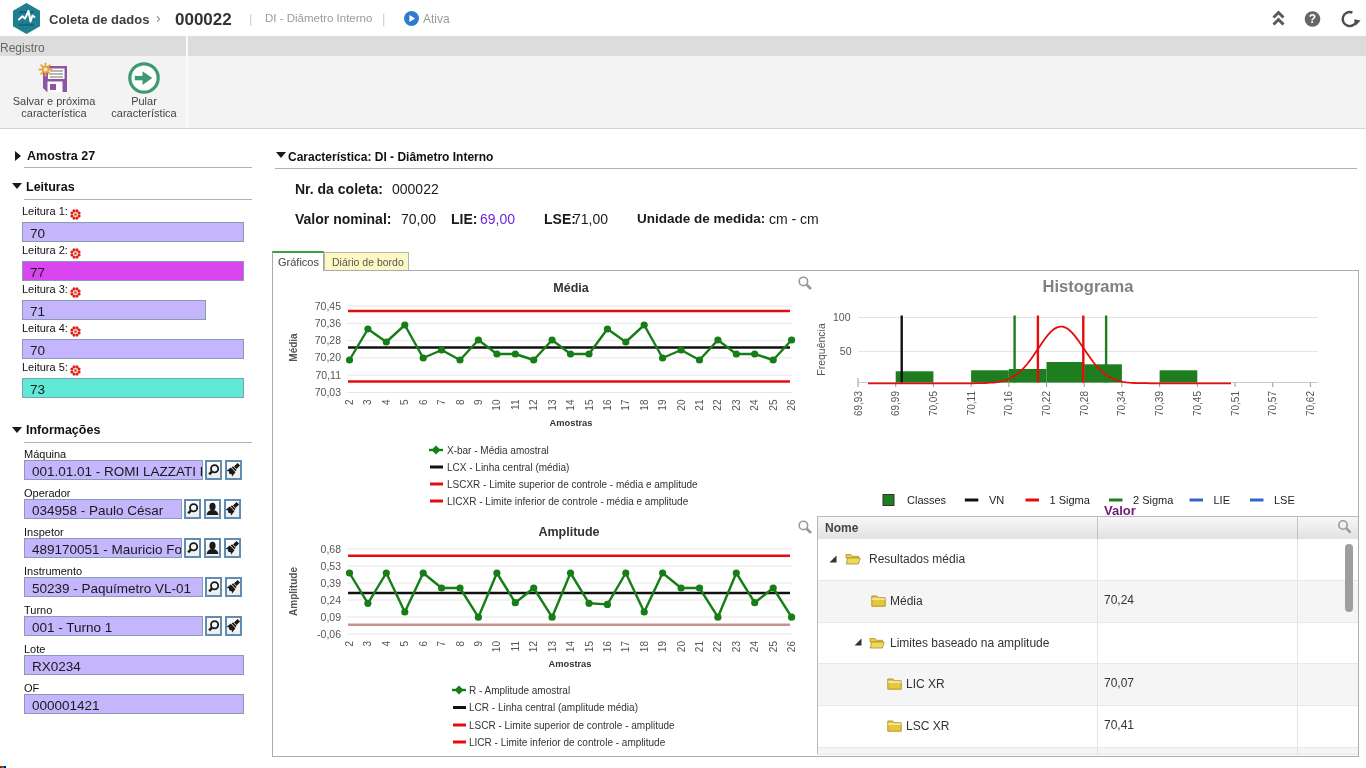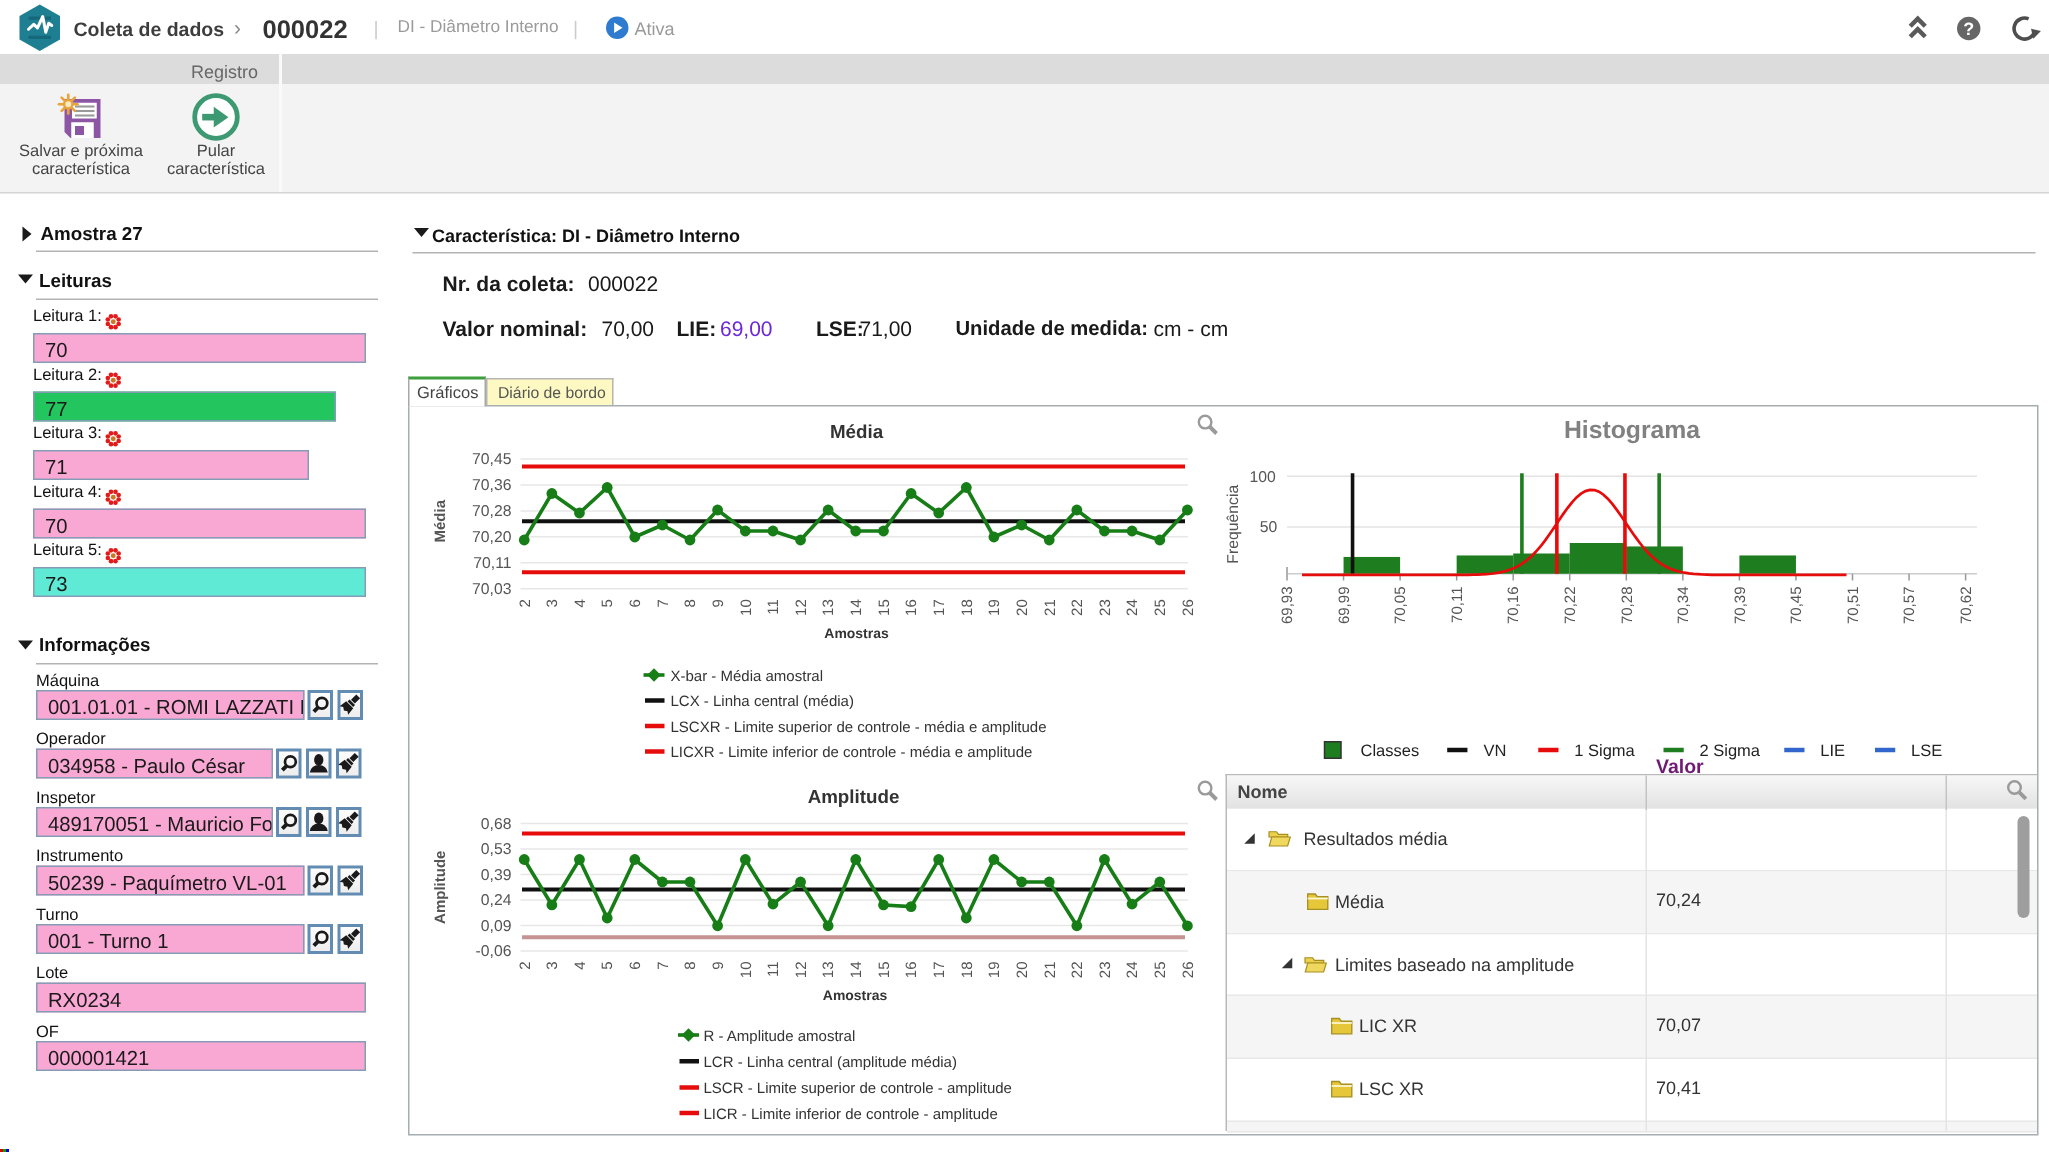--- a/index.html
+++ b/index.html
@@ -1,19 +1,19 @@
 <!DOCTYPE html>
 <html><head><meta charset="utf-8">
 <style>
 *{margin:0;padding:0;box-sizing:border-box;}
 html,body{width:1366px;height:768px;overflow:hidden;background:#fff;
   font-family:"Liberation Sans",sans-serif;}
 .abs{position:absolute;}
 svg{position:absolute;overflow:visible;}
-.inp{position:absolute;height:20px;border:1px solid #869cb6;background:#f9a8d4;
+.inp{position:absolute;height:20px;border:1px solid #869cb6;background:#c4b5fd;
   font-family:"Liberation Sans",sans-serif;font-size:13.5px;color:#1a1a1a;
   padding:2.5px 0 0 7px;line-height:16px;white-space:nowrap;overflow:hidden;}
 .lbl{position:absolute;font-size:11px;color:#111;white-space:nowrap;}
 .btn{position:absolute;width:17px;height:20px;border:2px solid #628cb1;
   background:linear-gradient(#fdfdfd,#ededed);}
 .hdr{position:absolute;font-size:12.5px;font-weight:bold;color:#111;white-space:nowrap;}
 .hline{position:absolute;height:1px;background:#b3b3b3;}
 </style></head>
 <body>
 
@@ -45,21 +45,21 @@
  <g>
   <path d="M 80.4 2.6 A 7 7 0 1 0 84.5 10.8" fill="none" stroke="#4e4e4e" stroke-width="2.4"></path>
   <polygon points="82.0,9.2 88.6,10.6 83.6,15.8" fill="#4e4e4e"></polygon>
  </g>
 </svg>
 
 <div class="abs" style="left:0;top:36px;width:1366px;height:20px;background:#dcdcdc;"></div>
 <div class="abs" style="left:0;top:56px;width:1366px;height:72px;background:#f3f3f3;"></div>
 <div class="abs" style="left:0;top:128px;width:1366px;height:1px;background:#d4d4d4;"></div>
 <div class="abs" style="left:186px;top:36px;width:2px;height:92px;background:#fafafa;"></div>
-<div class="abs" style="left:0;top:41px;width:172px;text-align:right;font-size:12px;color:#676767;">Registro</div>
+<div class="abs" style="left:0;top:41px;width:172px;text-align:left;font-size:12px;color:#676767;">Registro</div>
 
 <svg style="left:38px;top:62px" width="32" height="32" viewBox="0 0 32 32">
  <path d="M5,4 h24 v26 h-20 l-4,-4 z" fill="#8d56a5"></path>
  <rect x="10" y="6.5" width="16.5" height="10.5" fill="#fff"></rect>
  <g stroke="#9a9a9a" stroke-width="1.4">
   <line x1="12" y1="9" x2="25" y2="9"></line>
       <line x1="12" y1="12" x2="25" y2="12"></line>
       <line x1="12" y1="15" x2="25" y2="15"></line>
  </g>
  <rect x="9.5" y="19.5" width="15" height="10.5" fill="#fff"></rect>
@@ -111,21 +111,21 @@
     <circle cx="9.10" cy="6.99" r="1.55" fill="#e31a1a"></circle>
     <circle cx="6.99" cy="9.10" r="1.55" fill="#e31a1a"></circle>
     <circle cx="4.01" cy="9.10" r="1.55" fill="#e31a1a"></circle>
     <circle cx="1.90" cy="6.99" r="1.55" fill="#e31a1a"></circle>
     <circle cx="1.90" cy="4.01" r="1.55" fill="#e31a1a"></circle>
     <circle cx="4.01" cy="1.90" r="1.55" fill="#e31a1a"></circle>
     <circle cx="6.99" cy="1.90" r="1.55" fill="#e31a1a"></circle>
     <circle cx="9.10" cy="4.01" r="1.55" fill="#e31a1a"></circle>
     <circle cx="5.5" cy="5.5" r="1.6" fill="#cc7722"></circle>
   </svg>
-<div class="inp" style="left:22px;top:261px;width:202px;background:#22c55e;">77</div>
+<div class="inp" style="left:22px;top:261px;width:222px;background:#d946ef;">77</div>
 <div class="lbl" style="left:22px;top:283px;">Leitura 3:</div>
 <svg style="left:70px;top:287px" width="11" height="11" viewBox="0 0 11 11">
     <circle cx="9.10" cy="6.99" r="1.55" fill="#e31a1a"></circle>
     <circle cx="6.99" cy="9.10" r="1.55" fill="#e31a1a"></circle>
     <circle cx="4.01" cy="9.10" r="1.55" fill="#e31a1a"></circle>
     <circle cx="1.90" cy="6.99" r="1.55" fill="#e31a1a"></circle>
     <circle cx="1.90" cy="4.01" r="1.55" fill="#e31a1a"></circle>
     <circle cx="4.01" cy="1.90" r="1.55" fill="#e31a1a"></circle>
     <circle cx="6.99" cy="1.90" r="1.55" fill="#e31a1a"></circle>
     <circle cx="9.10" cy="4.01" r="1.55" fill="#e31a1a"></circle>

